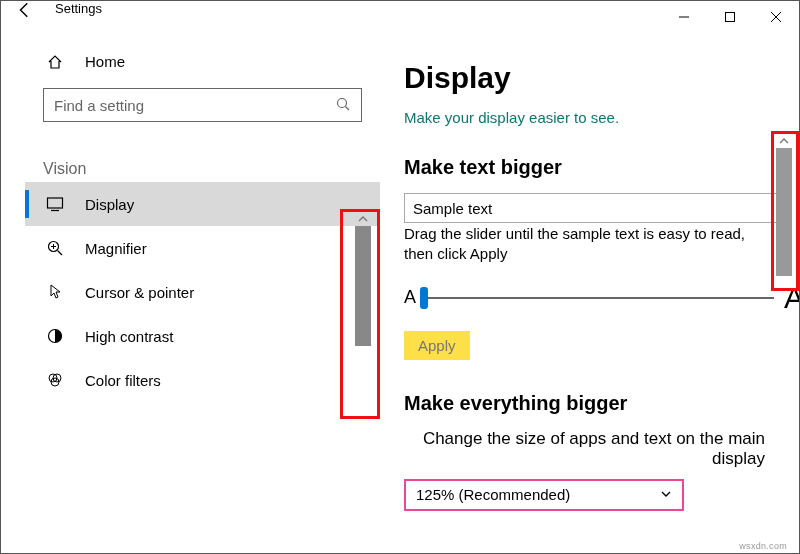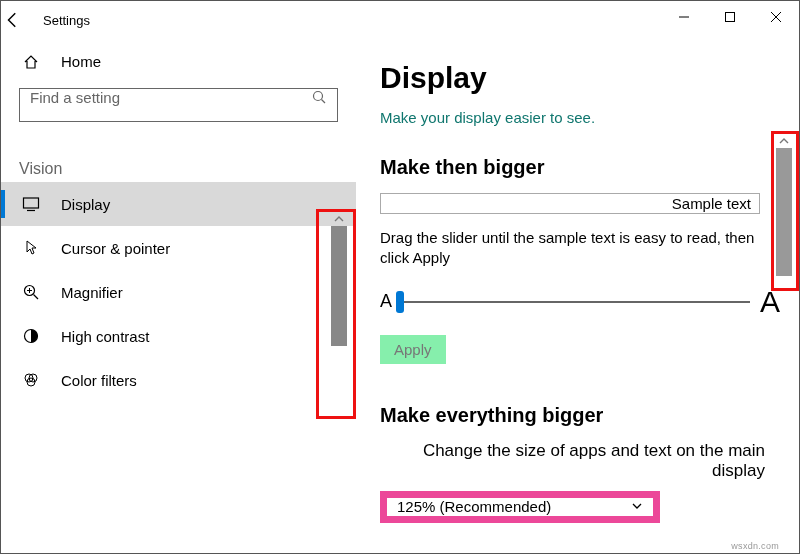--- a/index.html
+++ b/index.html
@@ -12,50 +12,51 @@
     overflow: hidden;
     position: relative;
     border: 1px solid #555;
     font-size: 15px;
     color: #000;
   }
   
   .titlebar {
     height: 38px;
     display: flex;
-    align-items: center;
-    padding-left: 0;
+    align-items: flex-start;
+    padding-left: 12px;
   }
   .titlebar .back { width: 24px; display: flex; align-items: center; justify-content: center; cursor: default; }
   .titlebar .title { margin-left: 18px; font-size: 13px; }
   .win-controls { position: absolute; top: 0; right: 0; display: flex; }
   .win-btn { width: 46px; height: 32px; display:flex; align-items:center; justify-content:center; }
   .win-btn svg { width:12px; height:12px; }
 
   
   .app {
     display: flex;
     height: calc(100% - 38px);
+    padding-left: 24px;
   }
   .sidebar {
     width: 355px;
     position: relative;
     padding-top: 4px;
   }
   .home-row {
     display: flex; align-items:center;
     padding: 10px 0 10px 20px;
     font-size: 15px;
   }
   .home-row .hicon { width: 20px; display:flex; justify-content:center; margin-right: 20px;}
   .searchbox {
     margin: 8px 18px 10px 18px;
     height: 34px;
     border: 1px solid #666;
-    display:flex; align-items:flex-start;
+    display:flex; align-items:center;
     padding: 0 10px;
     color:#666;
     font-size: 15px;
     justify-content: space-between;
   }
   .category {
     padding: 14px 0 6px 18px;
     font-weight: 600;
     font-size: 15px;
   }
@@ -93,57 +94,57 @@
   .main {
     flex: 1;
     position: relative;
     padding: 18px 34px 0 24px;
     overflow: hidden;
   }
   .h1 { font-size: 30px; font-weight: 600; margin: 4px 0 14px 0; }
   .sub { color:#0f766e; margin-bottom: 30px; font-size: 15px;}
   .h2 { font-size: 20px; font-weight:600; margin: 14px 0 14px 0; }
   .sample-box {
-    width: 380px; height: 21px; border:1px solid #aaa;
+    width: 380px; height: 30px; border:1px solid #aaa;
     display:flex; align-items:center; padding:0 8px;
-    font-size:15px; margin-bottom:14px;justify-content:flex-end;
+    font-size:15px; margin-bottom:1px;
   }
   .instr { font-size:15px; margin-bottom: 16px; line-height:1.35; max-width: 400px;}
   .slider-row {
     display:flex; align-items:center; width: 400px; margin-bottom: 16px;
   }
   .smallA { font-size:18px; margin-right:8px; }
   .bigA { font-size:30px; margin-left:10px; }
   .track { flex:1; height:2px; background:#666; position:relative; }
   .thumb {
     position:absolute; left:0%; top:50%; width:8px; height:22px;
     background:#0078d4; border-radius:3px; transform:translate(-50%,-50%);
   }
   .apply-btn {
-    display:inline-block; padding:6px 14px; background:#86efac; color:#777;
-    font-size:15px; margin-bottom: 26px;
+    display:inline-block; padding:6px 14px; background:#fde047; color:#777;
+    font-size:15px; margin-bottom: 18px;
   }
   .desc2 { margin-bottom:10px; font-size:17px; max-width: 410px; text-align: right;}
   .dropdown {
-    width: 280px; height:32px; border:7px solid #ec4899; display:flex;
-    align-items:flex-start; justify-content:space-between; padding:0 10px; font-size:15px;
+    width: 280px; height:32px; border:2px solid #ec4899; display:flex;
+    align-items:center; justify-content:space-between; padding:0 10px; font-size:15px;
   }
 
   
   .right-scroll-zone {
     position:absolute; right:0; top:92px; width:28px; height:160px;
     border:3px solid #e11;
   }
   .right-scroll-arrow {
     position:absolute; top:0; right:4px; width:16px; height:14px;
     display:flex; align-items:center; justify-content:center; color:#777;
   }
   .right-thumb { position:absolute; top:14px; right:4px; width:16px; height:128px; background:#999;}
   .watermark {
-    position:absolute; right:20px; bottom:2px; font-size:9px; color:#999; letter-spacing:0.3px;
+    position:absolute; right:12px; bottom:2px; font-size:9px; color:#999; letter-spacing:0.3px;
   }
 </style>
 </head>
 <body>
 
 <div class="titlebar">
   <div class="back">
     <svg width="18" height="18" viewBox="0 0 16 16">
         <path d="M10 2 L4 8 L10 14" stroke="#000" stroke-width="1.3" fill="none"></path>
       </svg>
@@ -199,41 +200,41 @@
             <rect x="1.5" y="3" width="15" height="10" stroke="#000" stroke-width="1.2" fill="none"></rect>
             <line x1="5" y1="15.5" x2="13" y2="15.5" stroke="#000" stroke-width="1.2"></line>
           </svg>
       </span>
       <span>Display</span>
     </div>
 
     <div class="nav-item">
       <span class="nicon">
         <svg width="18" height="18" viewBox="0 0 18 18">
-            <path d="M5 2 V13 L8 10 L10 15 L12 14 L10 9 L14 9 Z" stroke="#000" stroke-width="1" fill="none"></path>
-          </svg>
-      </span>
-      <span>Cursor &amp; pointer</span>
-    </div>
-
-    <div class="nav-item">
-      <span class="nicon">
-        <svg width="18" height="18" viewBox="0 0 18 18">
             <circle cx="7.5" cy="7.5" r="5" stroke="#000" stroke-width="1.2" fill="none"></circle>
             <line x1="11.5" y1="11.5" x2="16" y2="16" stroke="#000" stroke-width="1.2"></line>
             <line x1="5" y1="7.5" x2="10" y2="7.5" stroke="#000" stroke-width="1"></line>
             <line x1="7.5" y1="5" x2="7.5" y2="10" stroke="#000" stroke-width="1"></line>
           </svg>
       </span>
       <span>Magnifier</span>
     </div>
 
     <div class="nav-item">
       <span class="nicon">
         <svg width="18" height="18" viewBox="0 0 18 18">
+            <path d="M5 2 V13 L8 10 L10 15 L12 14 L10 9 L14 9 Z" stroke="#000" stroke-width="1" fill="none"></path>
+          </svg>
+      </span>
+      <span>Cursor &amp; pointer</span>
+    </div>
+
+    <div class="nav-item">
+      <span class="nicon">
+        <svg width="18" height="18" viewBox="0 0 18 18">
             <circle cx="9" cy="9" r="6.5" stroke="#000" stroke-width="1.2" fill="none"></circle>
             <path d="M9 2.5 A6.5 6.5 0 0 1 9 15.5 Z" fill="#000"></path>
           </svg>
       </span>
       <span>High contrast</span>
     </div>
 
     <div class="nav-item">
       <span class="nicon">
         <svg width="18" height="18" viewBox="0 0 18 18">
@@ -252,21 +253,21 @@
           </svg>
       </div>
       <div class="sb-thumb"></div>
     </div>
   </div>
 
   <div class="main">
     <div class="h1">Display</div>
     <div class="sub">Make your display easier to see.</div>
 
-    <div class="h2">Make then bigger</div>
+    <div class="h2">Make text bigger</div>
     <div class="sample-box">
       <span>Sample text</span>
     </div>
     <div class="instr">Drag the slider until the sample text is easy to read, then click Apply</div>
 
     <div class="slider-row">
       <span class="smallA">A</span>
       <div class="track">
         <div class="thumb"></div>
       </div>

